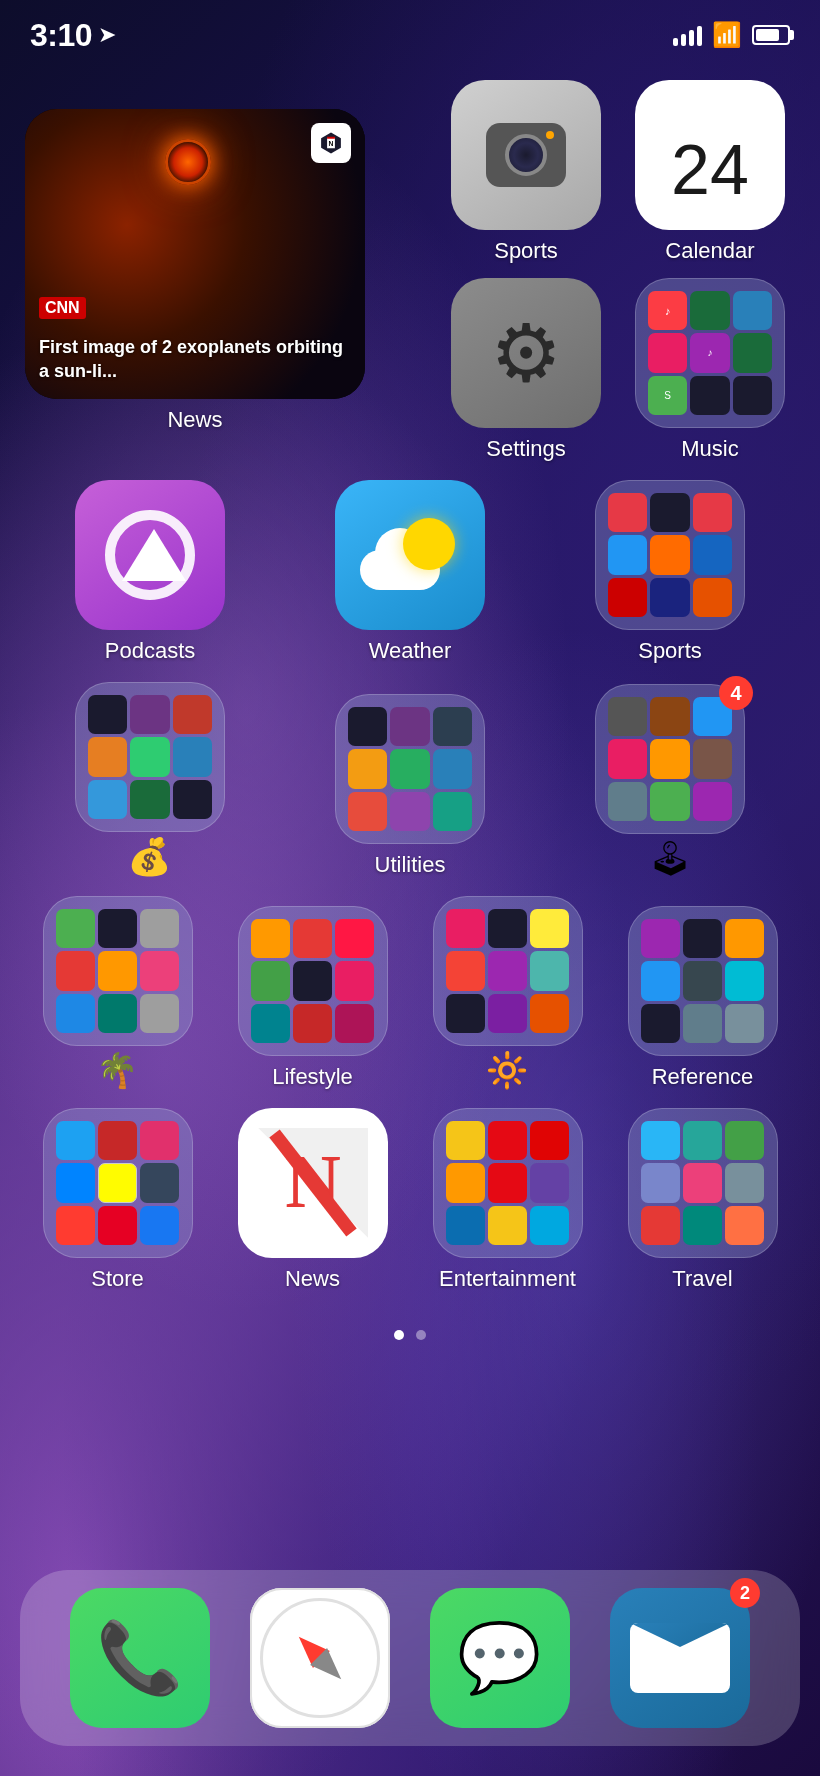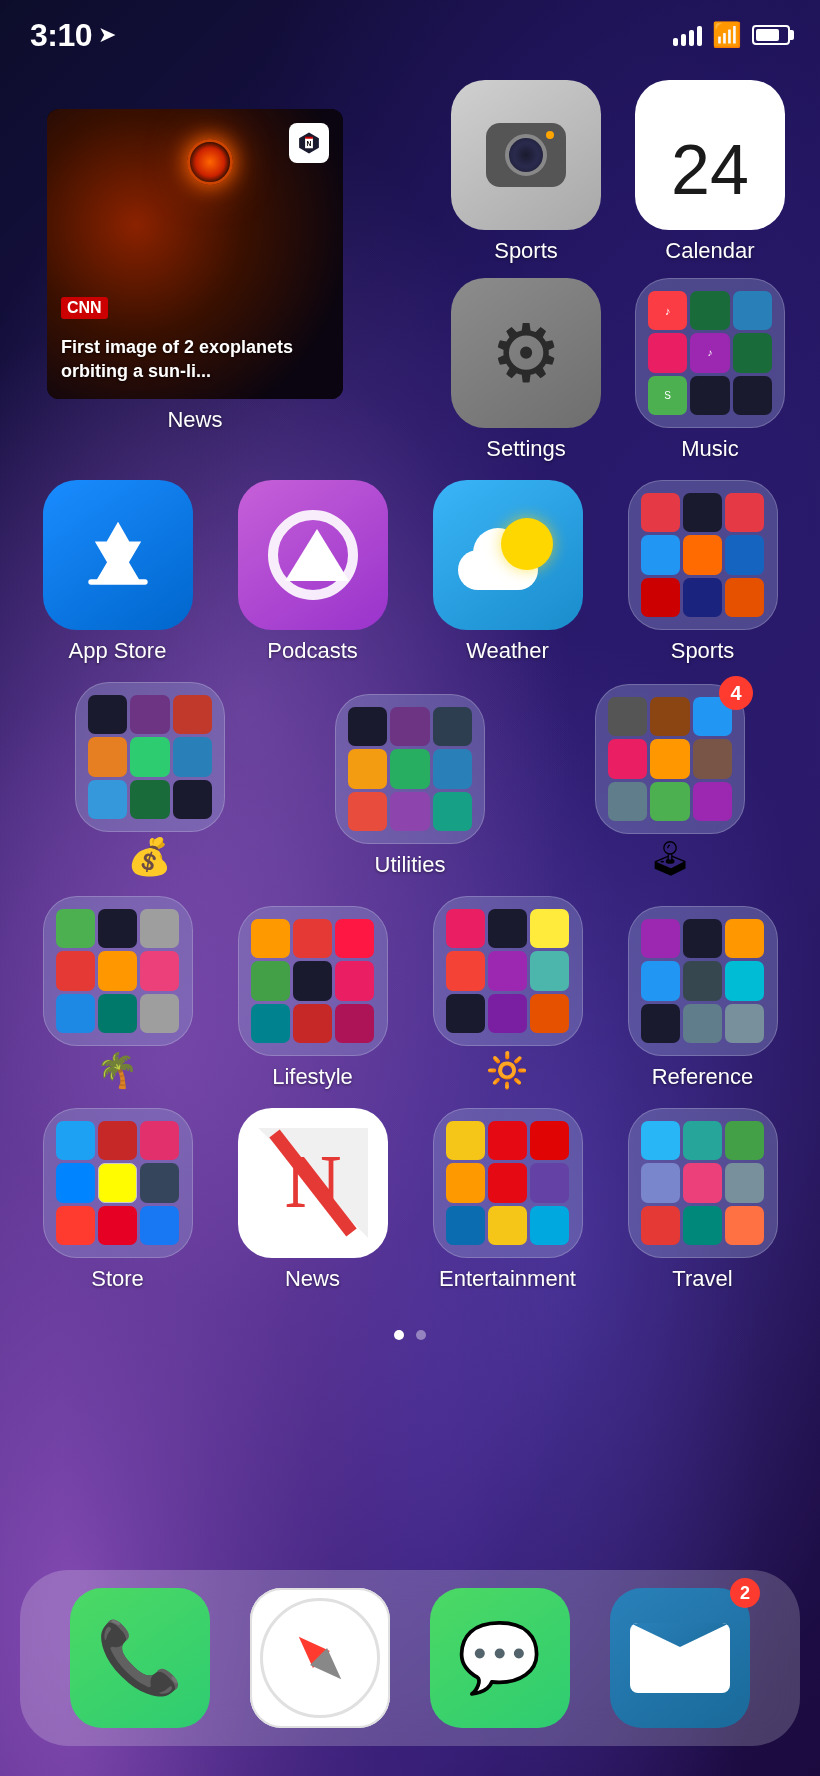--- a/index.html
+++ b/index.html
@@ -146,23 +146,23 @@
       margin-top: 8px;
       font-size: 22px;
       color: white;
       text-align: center;
       text-shadow: 0 1px 3px rgba(0,0,0,0.5);
       font-weight: 400;
     }
 
     
     .news-widget {
-      width: 296px;
+      width: 340px;
       height: 290px;
-      border-radius: 12px;
+      border-radius: 32px;
       background: black;
       overflow: hidden;
       position: relative;
     }
 
     .news-widget-image {
       position: absolute;
       inset: 0;
       background: radial-gradient(circle at 30% 40%, #8b2200 0%, #3a1000 40%, #0a0510 80%);
     }
@@ -710,29 +710,20 @@
               <div class="folder-cell" style="background:#1a1a2e;border-radius:7px;"></div>
             </div>
             <div class="app-label">Music</div>
           </div>
         </div>
       </div>
     </div>
 
     <div class="app-row">
 
-      <div class="app-icon-wrap">
-        <div class="app-icon appstore-icon-bg">
-          <svg width="90" height="90" viewBox="0 0 100 100">
-            <path d="M50 15 L62 36 L74 36 L61 58 L74 80 L26 80 L39 58 L26 36 L38 36 Z" fill="white" stroke="white" stroke-width="2"></path>
-            <line x1="20" y1="80" x2="80" y2="80" stroke="white" stroke-width="6" stroke-linecap="round"></line>
-          </svg>
-        </div>
-        <div class="app-label">App Store</div>
-      </div>
 
       <div class="app-icon-wrap">
         <div class="app-icon podcasts-icon-bg">
           <div style="width:90px;height:90px;border-radius:50%;border:10px solid rgba(255,255,255,0.9);display:flex;align-items:center;justify-content:center;">
             <div style="width:0;height:0;border-left:32px solid transparent;border-right:32px solid transparent;border-bottom:52px solid white;margin-left:8px;"></div>
           </div>
         </div>
         <div class="app-label">Podcasts</div>
       </div>
 

